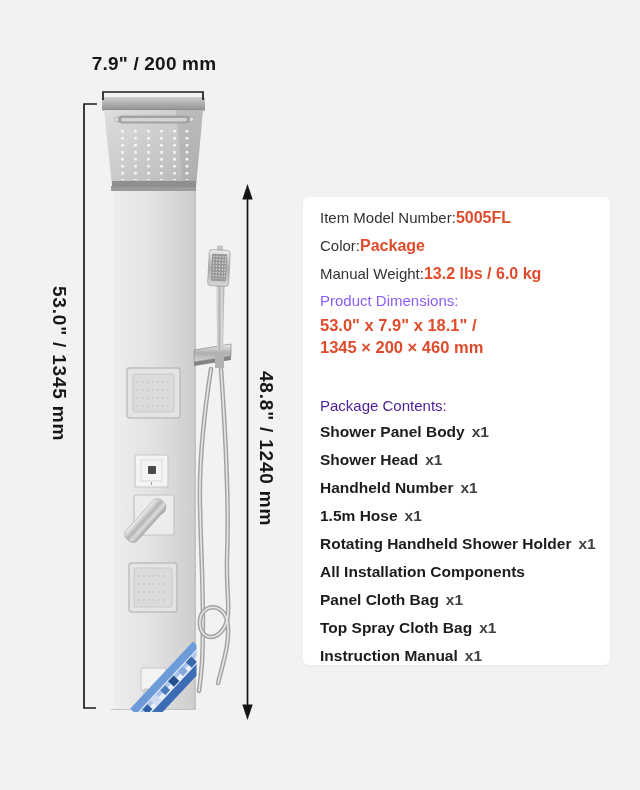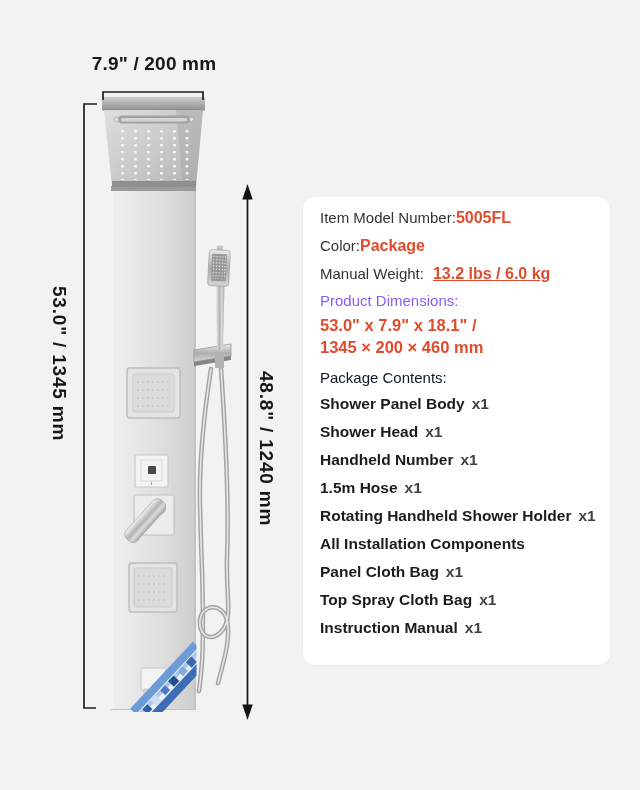--- a/index.html
+++ b/index.html
@@ -10,28 +10,28 @@
   .dim-label{position:absolute;color:#161616;font-weight:600;font-size:19px;letter-spacing:.2px;white-space:nowrap;}
   .dim-label.horiz{left:75px;top:53px;width:158px;text-align:center;}
   .dim-label.vert{writing-mode:vertical-rl;font-weight:700;letter-spacing:.8px;}
   .dim-label.vert.left{left:48px;top:286px;}
   .dim-label.vert.right{left:255px;top:371px;}
 
   svg.illus{position:absolute;left:0;top:0;}
 
   
   .card{position:absolute;left:303px;top:197px;width:307px;height:468px;background:#ffffff;
-        border-radius:12px;box-sizing:border-box;padding:7px 17px 0 17px;
+        border-radius:6px;box-sizing:border-box;padding:7px 17px 0 17px;
         box-shadow:0 1px 3px rgba(0,0,0,.04);}
   .spec-row{line-height:28px;font-size:15px;color:#343231;white-space:nowrap;}
   .spec-row .val{color:#e04b2b;font-weight:700;font-size:16px;}
-  .spec-row .val.spaced{margin-left:9px;text-decoration:underline;}
+  .spec-row .val.spaced{margin-left:0;}
   .dims .lbl{line-height:26px;font-size:15px;color:#8b5cf6;}
   .dims .val{line-height:22px;font-size:16.5px;font-weight:700;color:#e04b2b;white-space:nowrap;}
-  .pkg-heading{margin-top:8px;line-height:24px;font-size:15px;color:#0f172a;}
+  .pkg-heading{margin-top:36px;line-height:24px;font-size:15px;color:#4c1d95;}
   .pkg-row{line-height:28px;font-size:15.5px;font-weight:600;color:#1c1c1c;white-space:nowrap;}
   .pkg-row .qty{color:#404040;font-weight:600;margin-left:7px;}
 </style>
 </head>
 <body>
 
 <div class="stage">
 
   <svg class="illus" width="640" height="790" viewBox="0 0 640 790">
     <defs>

